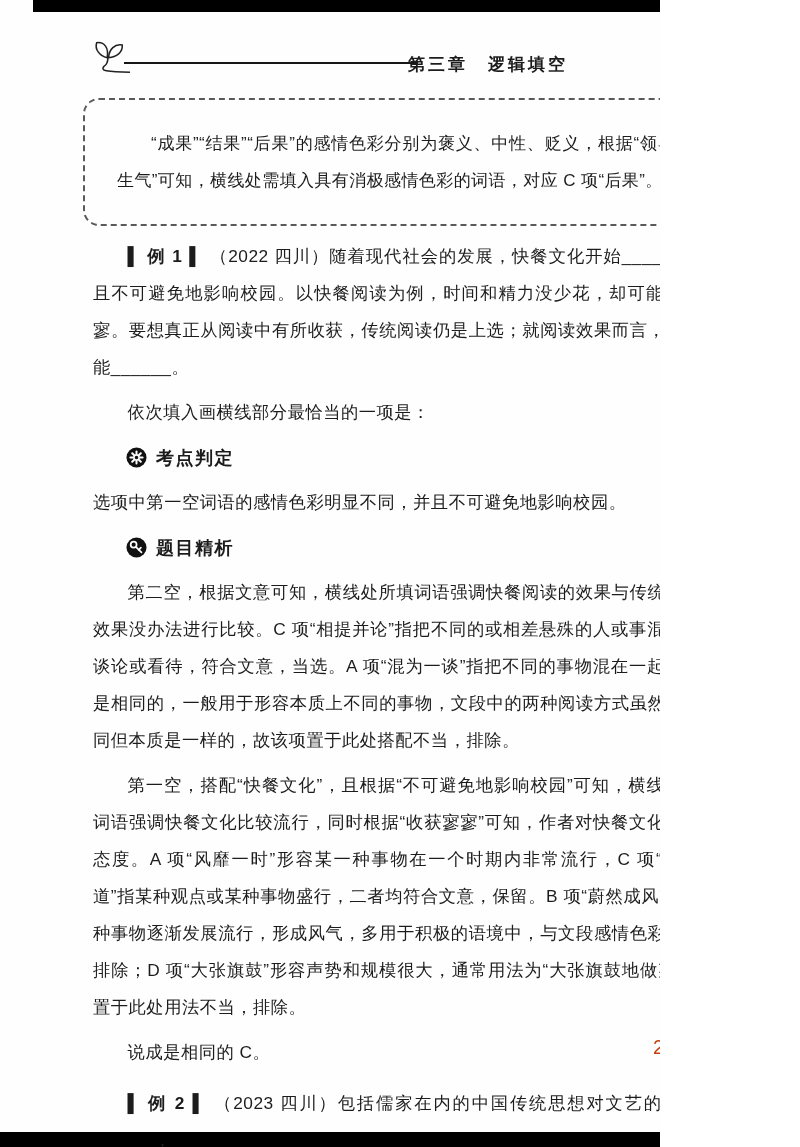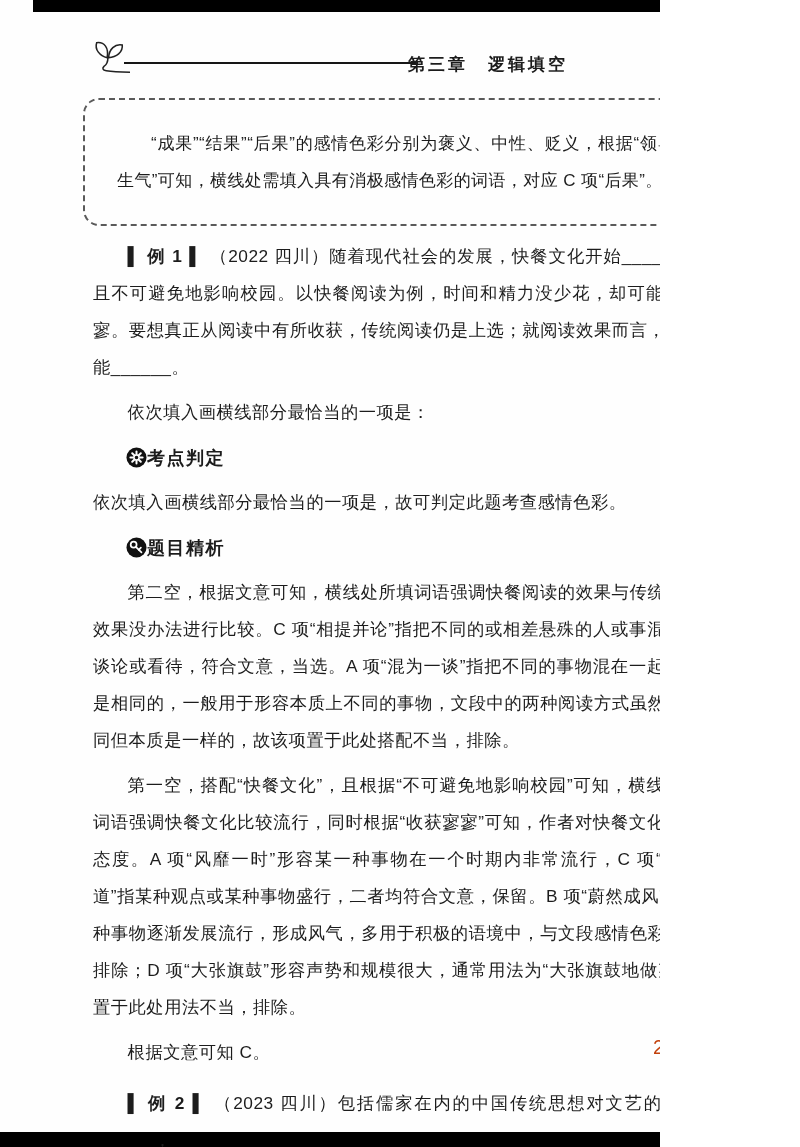--- a/index.html
+++ b/index.html
@@ -22,21 +22,21 @@
   .callout-text{margin:16px;text-indent:2em;line-height:37px;font-size:17px;letter-spacing:0.4px;text-align:justify;}
 
   .para{margin:8px;font-size:17.3px;line-height:37px;letter-spacing:0.5px;text-align:justify;}
   .indent{text-indent:2em;}
   .ex-label{font-weight:bold;letter-spacing:1px;margin-right:7px;}
   .ex2{margin-top:14px;}
 
   .options{display:grid;grid-template-columns:287px 1fr;padding-left:24px;
            font-size:17.3px;line-height:37px;letter-spacing:0.5px;}
 
-  .sec-heading{display:flex;align-items:center;padding-left:41px;height:37px;}
+  .sec-heading{display:flex;align-items:center;gap:9px;padding-left:41px;height:37px;}
   .sec-title{font-weight:bold;font-size:18px;letter-spacing:1.5px;}
   .badge{width:21px;height:21px;display:inline-flex;flex:0 0 auto;}
   .badge svg{width:21px;height:21px;}
 
   .page-number{position:absolute;left:653px;top:1036px;font-size:20px;letter-spacing:1px;color:#c2410c;}
 </style>
 </head>
 <body>
 
 <div class="page">
@@ -74,37 +74,37 @@
             <line x1="4.6" y1="11" x2="17.4" y2="11"></line>
             <line x1="6.5" y1="6.5" x2="15.5" y2="15.5"></line>
             <line x1="15.5" y1="6.5" x2="6.5" y2="15.5"></line>
           </g>
           <circle cx="11" cy="11" r="2.6" fill="#111" stroke="#fff" stroke-width="1.4"></circle>
         </svg>
       </span>
       <span class="sec-title">考点判定</span>
     </div>
 
-    <p class="para">依次填入画横线部分最恰当的一项是，故可判定此题考查感情色彩。</p>
+    <p class="para">选项中第一空词语的感情色彩明显不同，并且不可避免地影响校园。</p>
 
     <div class="sec-heading">
       <span class="badge">
         <svg viewBox="0 0 22 22" aria-hidden="true">
           <circle cx="11" cy="11" r="10.5" fill="#111"></circle>
           <circle cx="8" cy="8" r="3.1" fill="none" stroke="#fff" stroke-width="1.8"></circle>
           <line x1="10.3" y1="10.3" x2="16.2" y2="16.2" stroke="#fff" stroke-width="1.8" stroke-linecap="round"></line>
           <line x1="13.4" y1="13.4" x2="15.6" y2="11.2" stroke="#fff" stroke-width="1.8" stroke-linecap="round"></line>
         </svg>
       </span>
       <span class="sec-title">题目精析</span>
     </div>
 
     <p class="para indent">第二空，根据文意可知，横线处所填词语强调快餐阅读的效果与传统阅读的效果没办法进行比较。C 项“相提并论”指把不同的或相差悬殊的人或事混在一起谈论或看待，符合文意，当选。A 项“混为一谈”指把不同的事物混在一起，说成是相同的，一般用于形容本质上不同的事物，文段中的两种阅读方式虽然效果不同但本质是一样的，故该项置于此处搭配不当，排除。</p>
     <p class="para indent">第一空，搭配“快餐文化”，且根据“不可避免地影响校园”可知，横线处所填词语强调快餐文化比较流行，同时根据“收获寥寥”可知，作者对快餐文化持消极态度。A 项“风靡一时”形容某一种事物在一个时期内非常流行，C 项“大行其道”指某种观点或某种事物盛行，二者均符合文意，保留。B 项“蔚然成风”形容某种事物逐渐发展流行，形成风气，多用于积极的语境中，与文段感情色彩不符，排除；D 项“大张旗鼓”形容声势和规模很大，通常用法为“大张旗鼓地做某事”，置于此处用法不当，排除。</p>
-    <p class="para indent">根据文意可知 C。</p>
+    <p class="para indent">说成是相同的 C。</p>
 
     <p class="para stem indent ex2"><span class="ex-label">▌ 例 2 ▌</span><span>（2023 四川）包括儒家在内的中国传统思想对文艺的功利性______，</span></p>
 
   </main>
 
   <div class="page-number">241</div>
 
 </div>
 
 </body></html>

